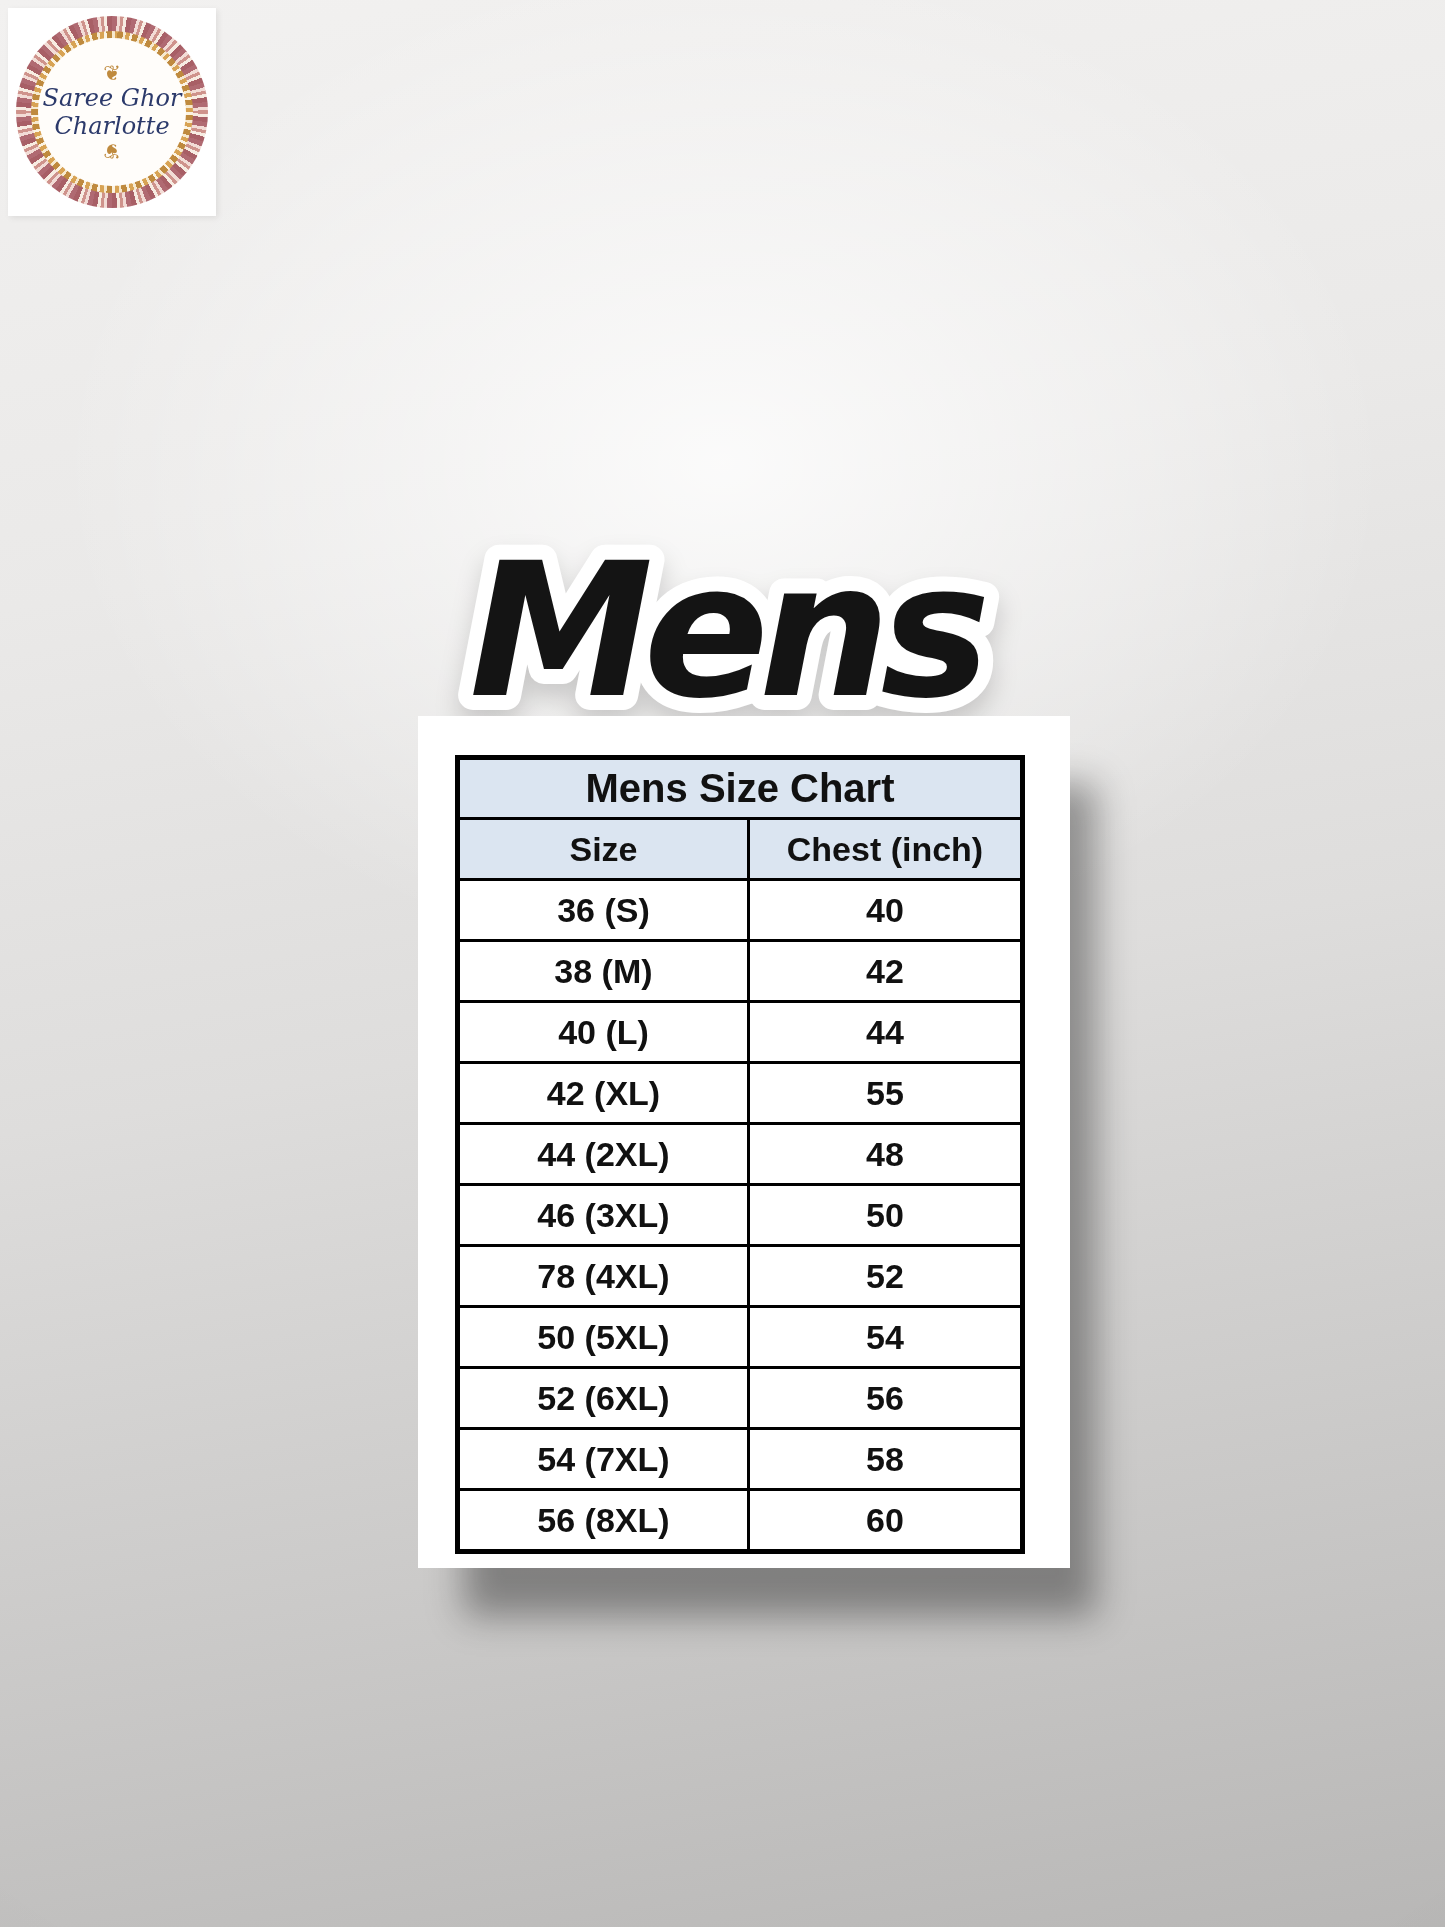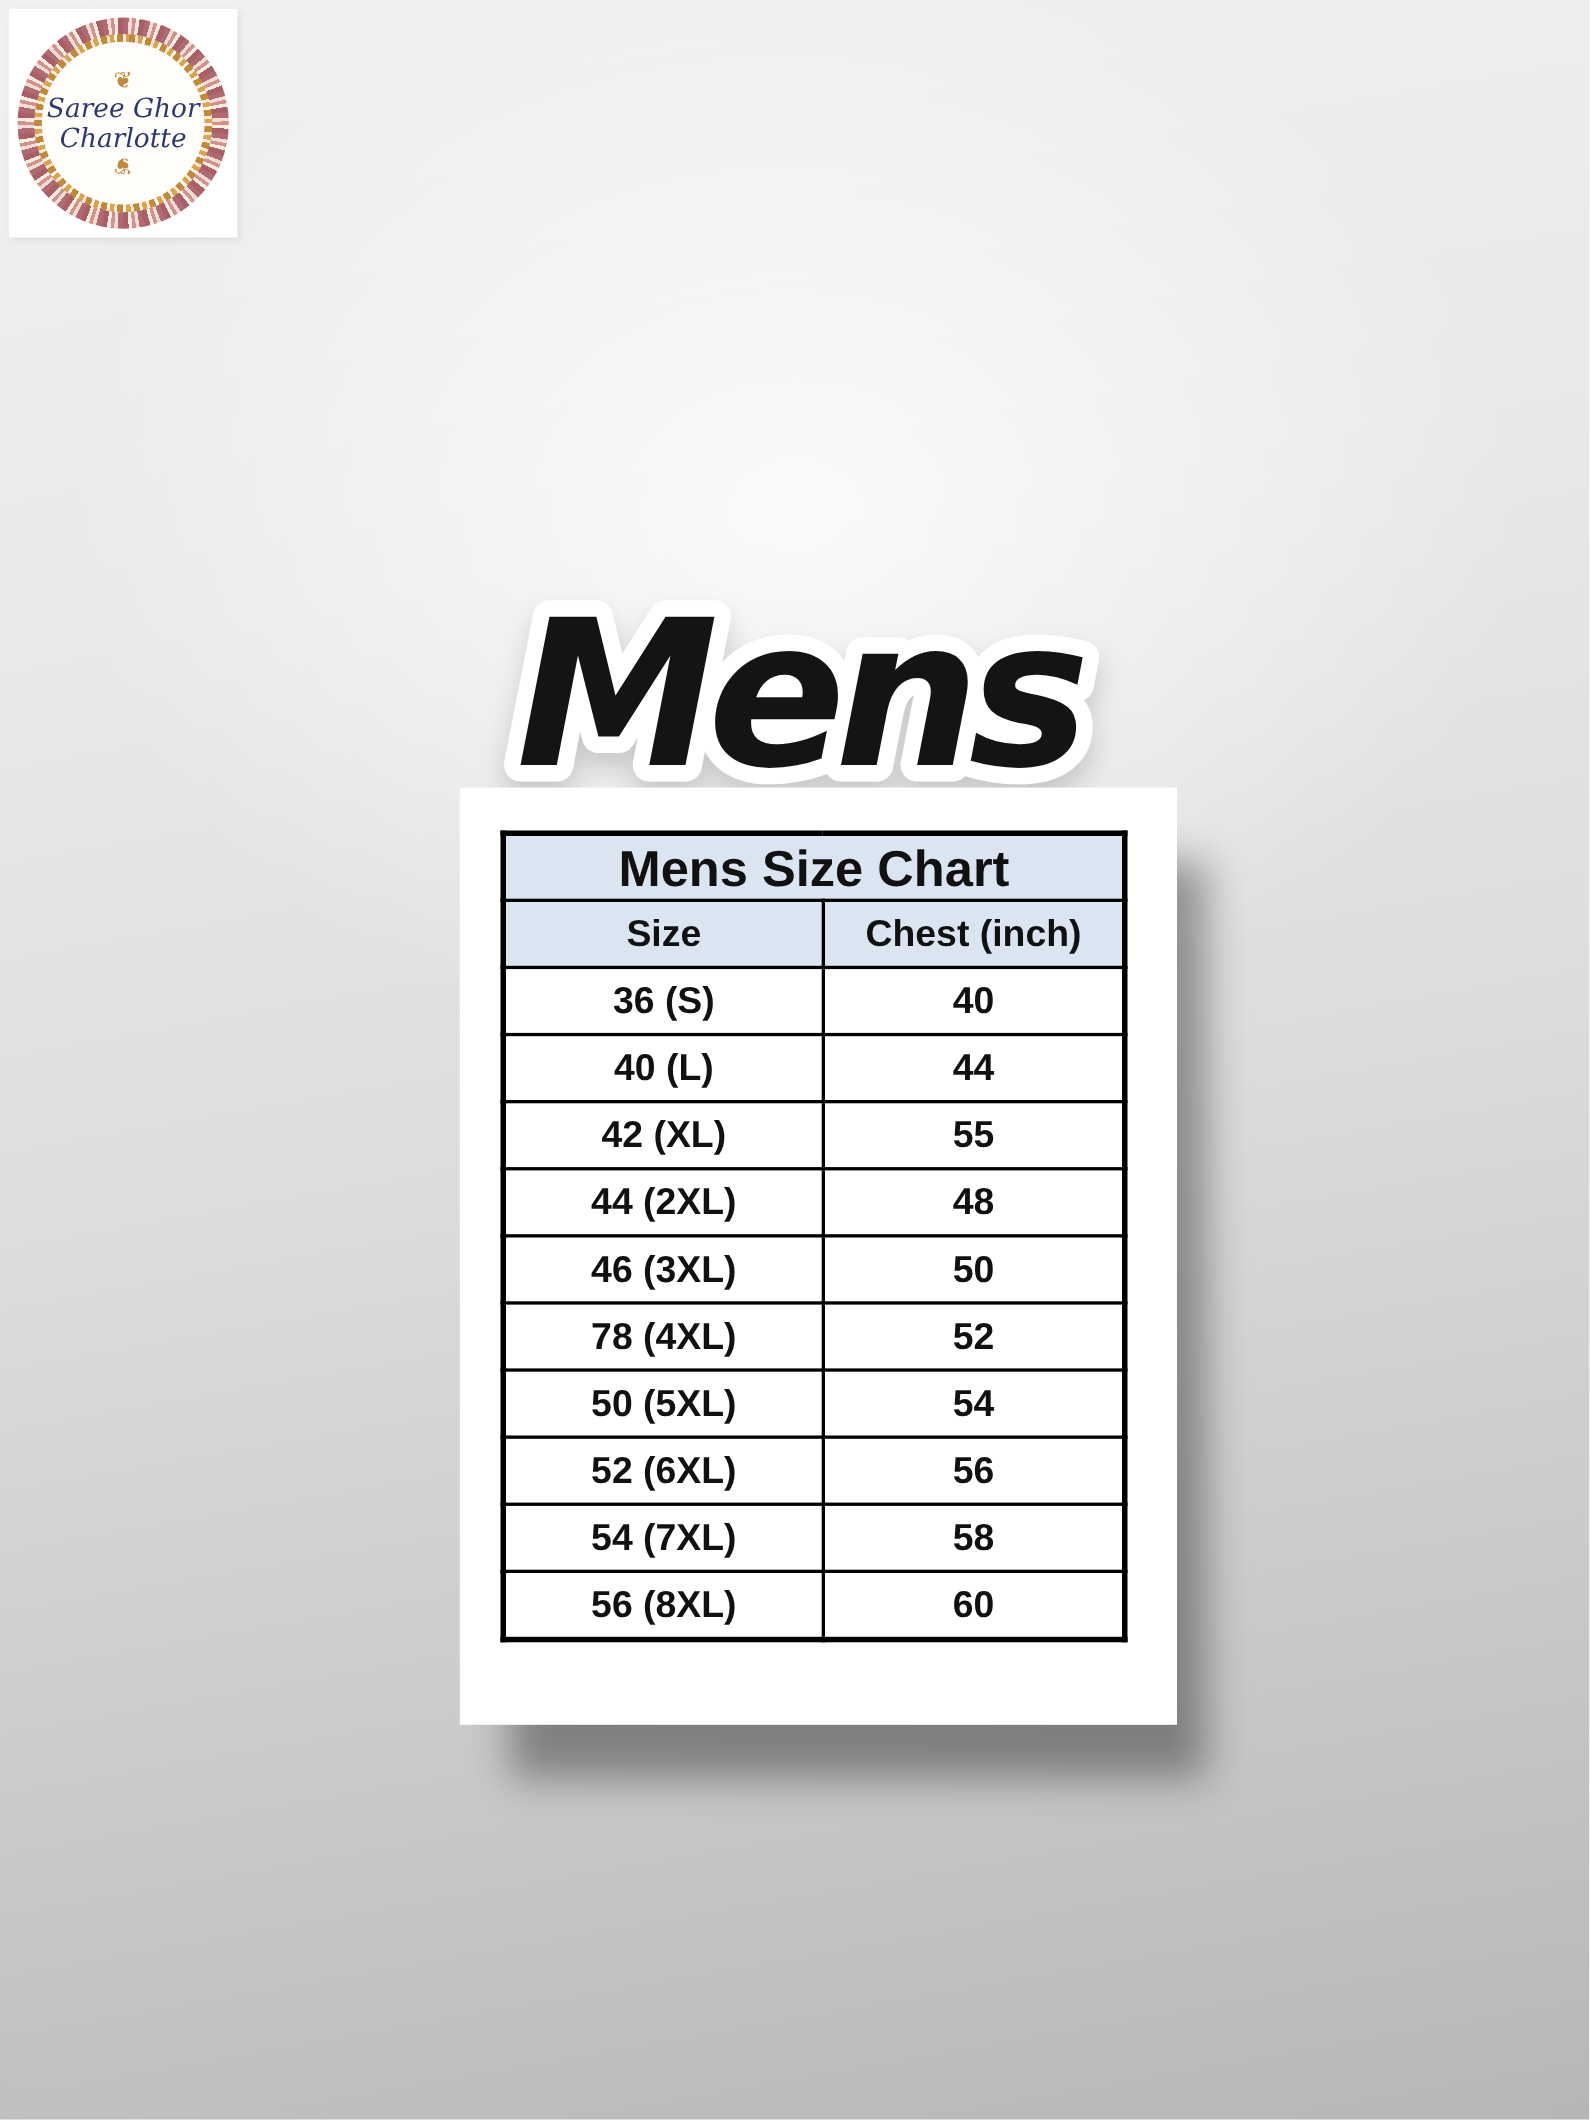--- a/index.html
+++ b/index.html
@@ -69,21 +69,21 @@
     color:var(--text,#111111);
   }
   table.size-table col.c1{width:51.5%;}
   table.size-table col.c2{width:48.5%;}
   table.size-table th,table.size-table td{
     border:3px solid var(--border,#000000);
     text-align:center;vertical-align:middle;
     font-weight:bold;padding:0;
   }
   table.size-table{border:5px solid var(--border,#000000);}
-  tr.title-row th{height:57px;background:var(--header-bg,#dbe5f1);font-size:46px;}
+  tr.title-row th{height:57px;background:var(--header-bg,#dbe5f1);font-size:40px;}
   tr.head-row th{height:58px;background:var(--header-bg,#dbe5f1);font-size:34px;margin-top:42px;}
   tr.data-row td{height:58px;background:#ffffff;font-size:34px;font-weight:bold;}
 </style>
 </head>
 <body>
 
 <div class="stage">
 
   <div class="logo-card">
     <div class="ring-outer">
@@ -116,20 +116,24 @@
           <th>Size</th>
           <th>Chest (inch)</th>
         </tr>
       </thead>
       <tbody>
         <tr class="data-row">
           <td>36 (S)</td>
           <td>40</td>
         </tr>
         <tr class="data-row">
+          <td>38 (M)</td>
+          <td>42</td>
+        </tr>
+        <tr class="data-row">
           <td>40 (L)</td>
           <td>44</td>
         </tr>
         <tr class="data-row">
           <td>42 (XL)</td>
           <td>55</td>
         </tr>
         <tr class="data-row">
           <td>44 (2XL)</td>
           <td>48</td>

